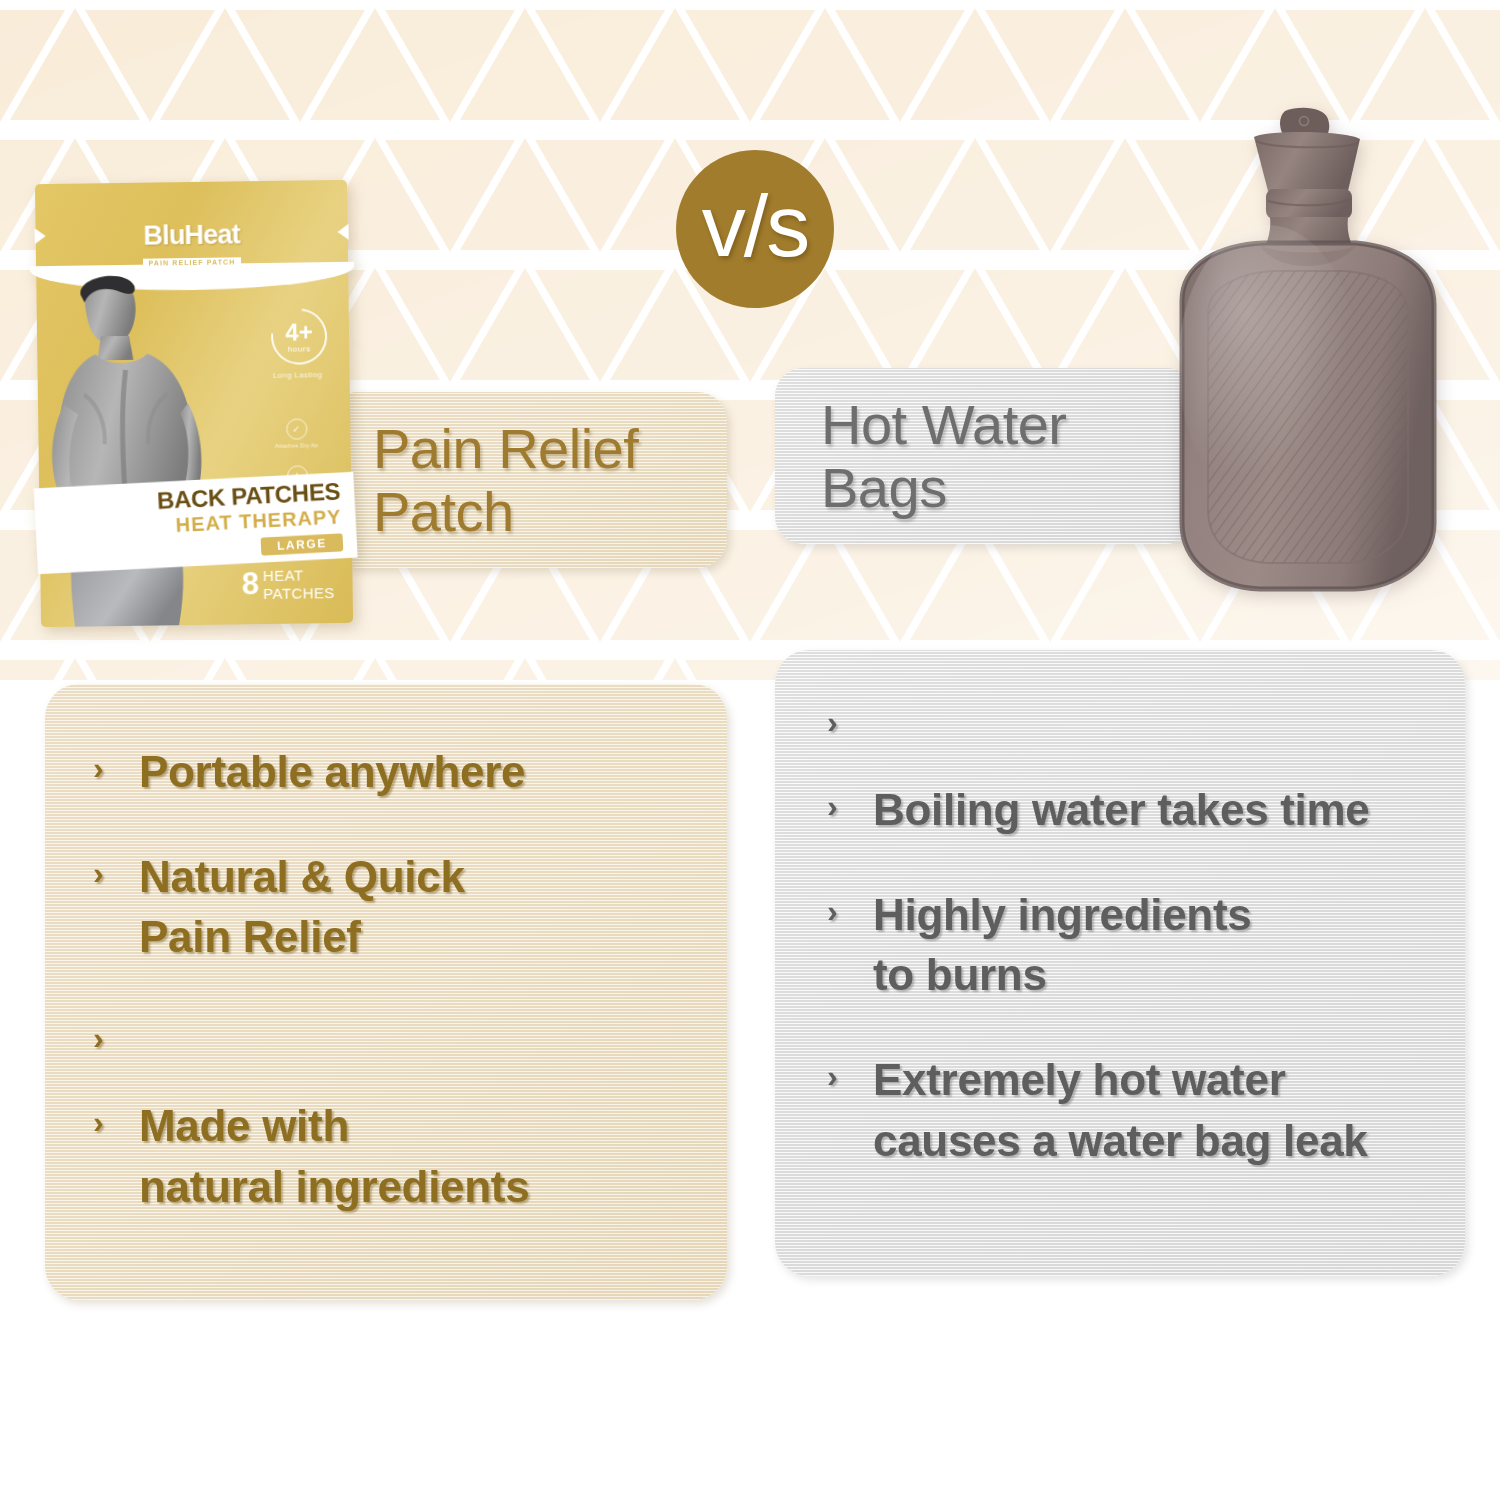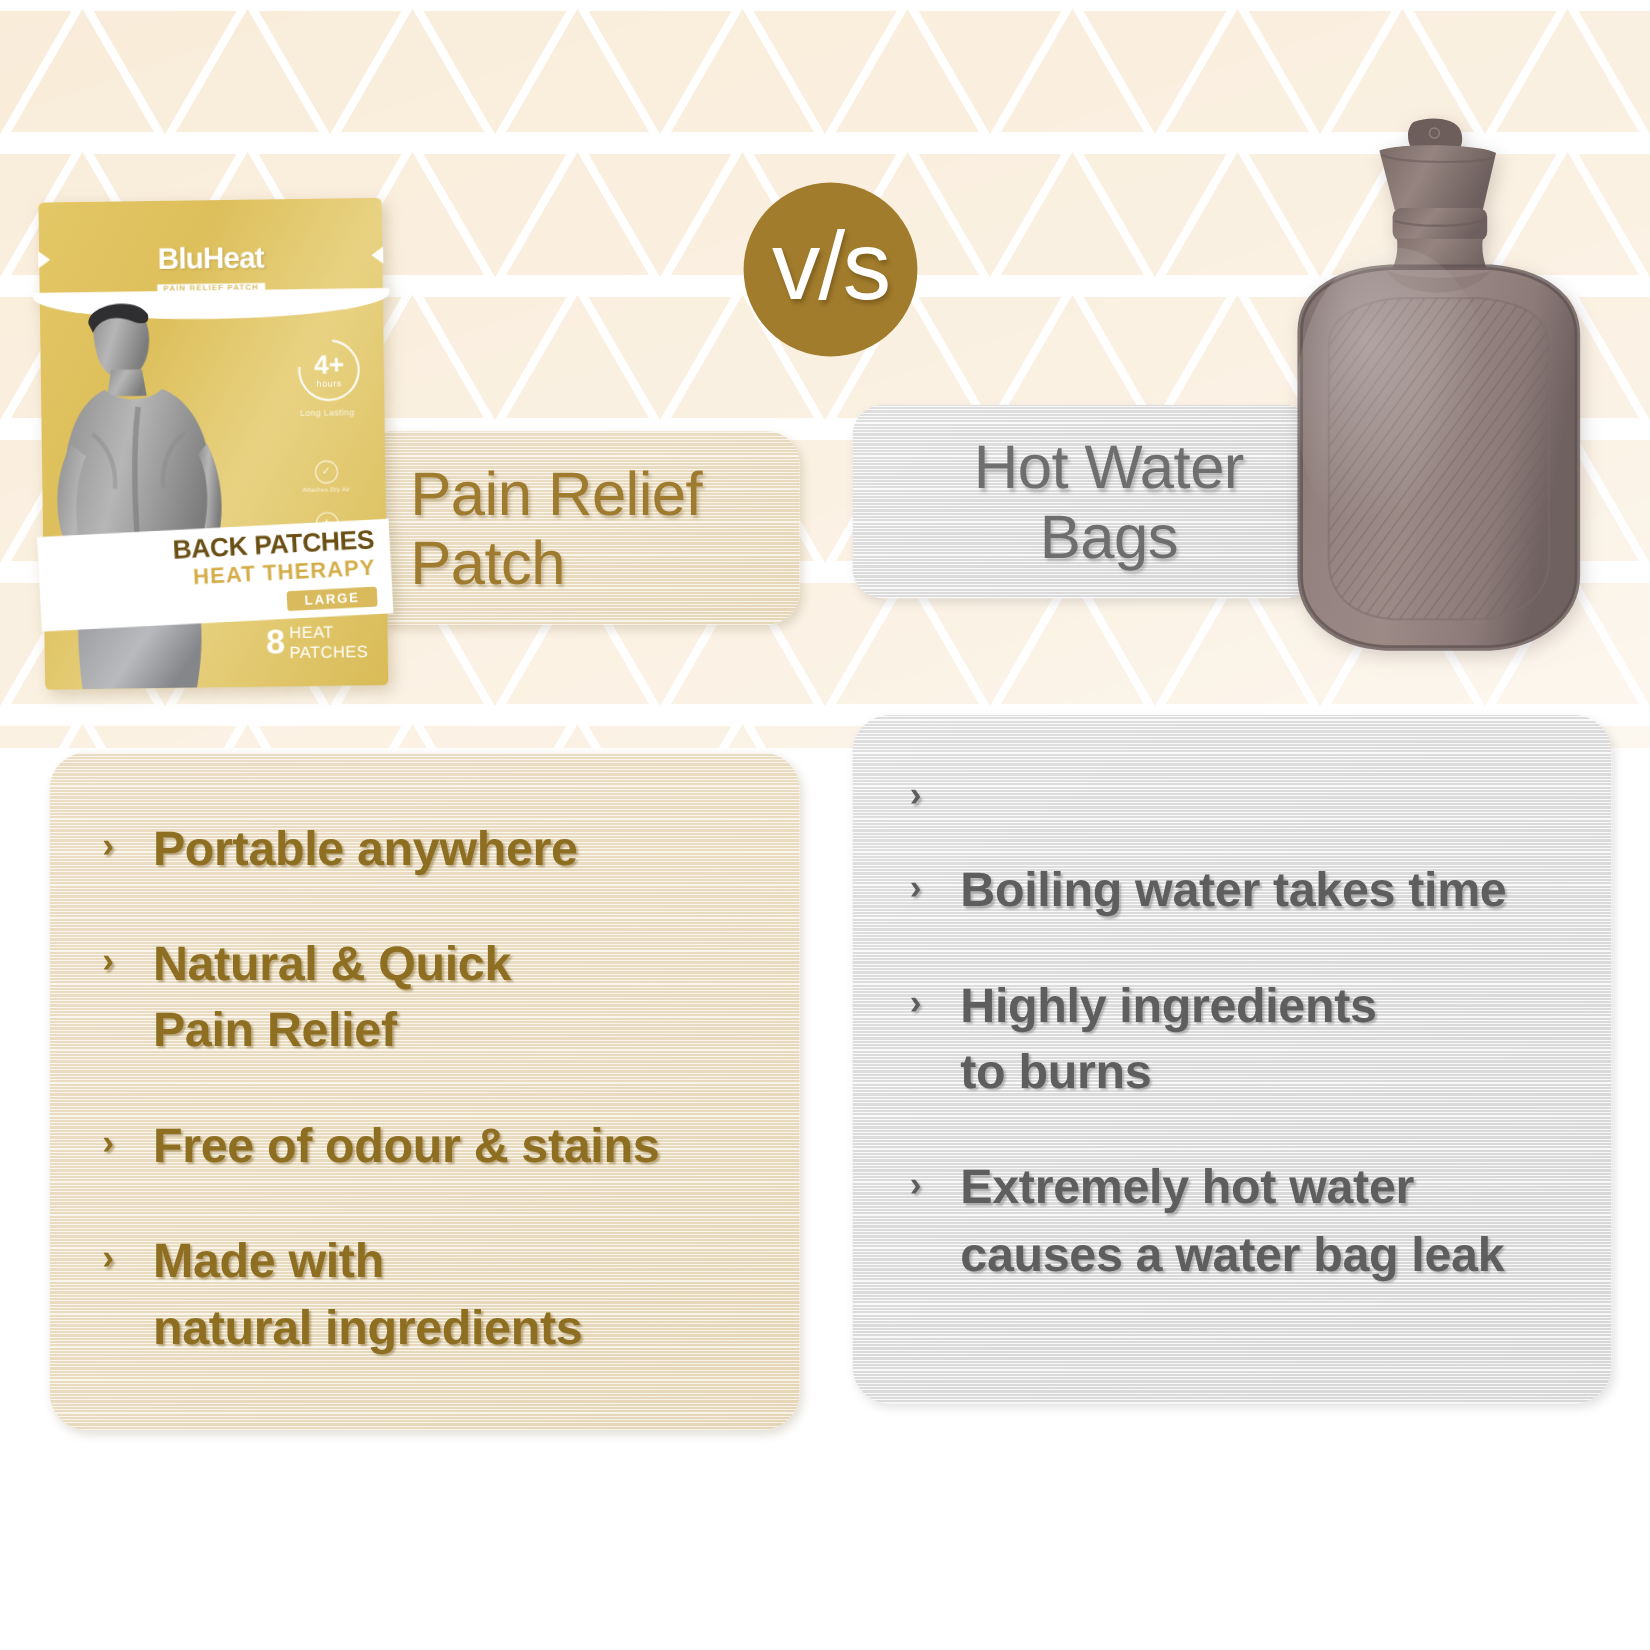--- a/index.html
+++ b/index.html
@@ -17,21 +17,21 @@
   #bg-pattern {
     position: absolute;
     left: 0; top: 0;
     width: 1500px; height: 1500px;
     z-index: 0;
   }
 
   
   #vs-badge {
     position: absolute;
-    left: 676px; top: 166px;
+    left: 676px; top: 150px;
     width: 158px; height: 158px;
     border-radius: 50%;
     background: #a17c2c;
     z-index: 6;
     display: flex;
     align-items: center;
     justify-content: center;
   }
   #vs-badge .vs-text {
     color: #ffffff;
@@ -80,21 +80,20 @@
     border-radius: 10px 30px 30px 10px;
     z-index: 2;
     padding: 26px 0 0 28px;
   }
   #title-card-right {
     left: 775px; top: 368px;
     width: 420px; height: 176px;
     border-radius: 28px;
     z-index: 2;
     padding: 26px 0 0 46px;
-    text-align: center;
   }
   .card-title {
     font-size: 56px;
     line-height: 1.12;
     font-weight: 400;
     letter-spacing: -0.5px;
     white-space: pre-line;
     position: relative;
     z-index: 3;
   }
@@ -329,21 +328,20 @@
       <span class="bullet-chevron gold-txt">›</span>
       <span class="bullet-text gold-txt">Portable anywhere</span>
     </li>
     <li class="bullet-item">
       <span class="bullet-chevron gold-txt">›</span>
       <span class="bullet-text gold-txt">Natural &amp; Quick
 Pain Relief</span>
     </li>
     <li class="bullet-item">
       <span class="bullet-chevron gold-txt">›</span>
-      <span class="bullet-text gold-txt">Free of odour &amp; stains</span>
     </li>
     <li class="bullet-item">
       <span class="bullet-chevron gold-txt">›</span>
       <span class="bullet-text gold-txt">Made with
 natural ingredients</span>
     </li>
   </ul>
 </div>
 
 <div id="bullets-card-right" class="card card-grey">

